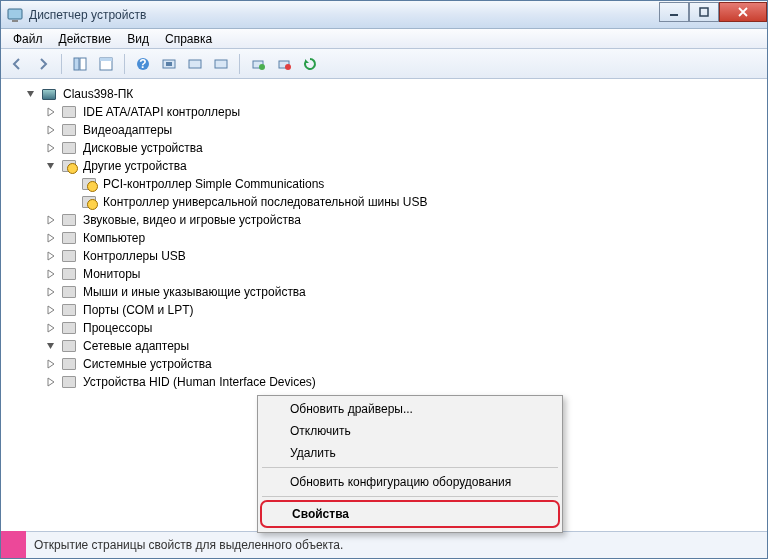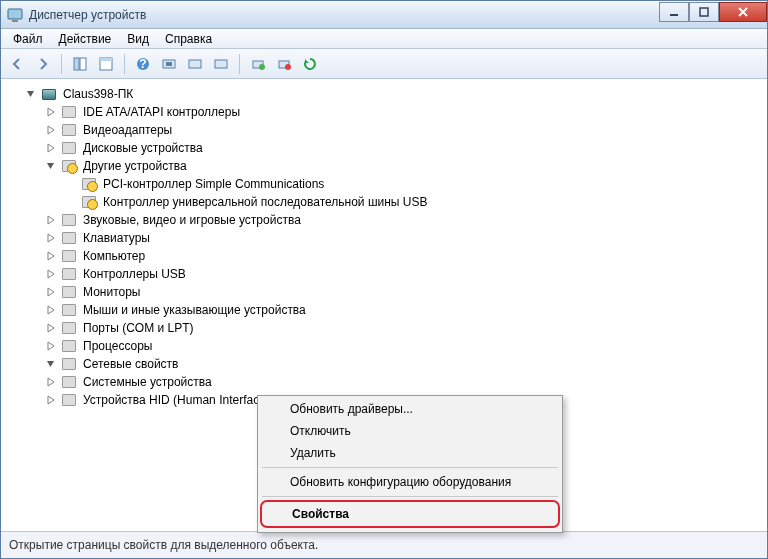--- a/index.html
+++ b/index.html
@@ -20,21 +20,21 @@
 .menuitem { padding: 3px 8px; cursor: default; }
 
 
 .toolbar { height: 30px; background: linear-gradient(to bottom,#f6f9fd,#e5ecf6); border-bottom: 1px solid #b8c6d9; display: flex; align-items: center; padding: 0 4px; gap: 2px; }
 .tbtn { width: 24px; height: 24px; display:flex; align-items:center; justify-content:center; border:1px solid transparent; border-radius:2px; }
 .tsep { width:1px; height:20px; background:#b8c6d9; margin:0 4px; }
 
 
 .body { flex:1; display:flex; border-top:0; }
 .tree { flex:1; padding: 6px 20px; background:#fff; overflow:auto; position:relative; }
-.statusbar { height: 22px; border-top:1px solid #b8c6d9; background:#f0f4fa; display:flex; align-items:center; padding:13px 8px; color:#333; }
+.statusbar { height: 22px; border-top:1px solid #b8c6d9; background:#f0f4fa; display:flex; align-items:center; padding:13px 8px; color:#333;margin-left:25px; }
 
 
 .node { display:flex; align-items:center; height:18px; line-height:18px; white-space:nowrap; cursor:default;}
 .toggle { width:12px; height:12px; display:inline-flex; align-items:center; justify-content:center; color:#6b6b6b; margin-right:2px;}
 .toggle.none { visibility:hidden; }
 .nicon { width:16px; height:16px; margin:0 4px 0 2px; display:inline-flex; align-items:center; justify-content:center;}
 .nlabel { padding:0 2px; }
 .nlabel.selected { background:#cde8ff; border:1px dotted #6aa2d8; padding:0 1px; }
 .indent0{padding-left:4px}.indent1{padding-left:24px}.indent2{padding-left:44px}
 
@@ -246,31 +246,20 @@
           </div>
           <div class="node indent1">
             <span class="toggle ">
               <svg width="10" height="10">
                 <path d="M2 1 L8 5 L2 9 Z" fill="none" stroke="#808080"></path>
               </svg>
             </span>
             <span class="nicon">
               <span class="ico-generic"></span>
             </span>
-            <span class="nlabel">Клавиатуры</span>
-          </div>
-          <div class="node indent1">
-            <span class="toggle ">
-              <svg width="10" height="10">
-                <path d="M2 1 L8 5 L2 9 Z" fill="none" stroke="#808080"></path>
-              </svg>
-            </span>
-            <span class="nicon">
-              <span class="ico-generic"></span>
-            </span>
             <span class="nlabel">Компьютер</span>
           </div>
           <div class="node indent1">
             <span class="toggle ">
               <svg width="10" height="10">
                 <path d="M2 1 L8 5 L2 9 Z" fill="none" stroke="#808080"></path>
               </svg>
             </span>
             <span class="nicon">
               <span class="ico-generic"></span>
@@ -323,21 +312,21 @@
           </div>
           <div class="node indent1">
             <span class="toggle ">
               <svg width="10" height="10">
                 <path d="M1 2 L8 2 L4.5 8 Z" fill="#595959"></path>
               </svg>
             </span>
             <span class="nicon">
               <span class="ico-generic"></span>
             </span>
-            <span class="nlabel">Сетевые свойств</span>
+            <span class="nlabel">Сетевые адаптеры</span>
           </div>
           <div class="node indent1">
             <span class="toggle ">
               <svg width="10" height="10">
                 <path d="M2 1 L8 5 L2 9 Z" fill="none" stroke="#808080"></path>
               </svg>
             </span>
             <span class="nicon">
               <span class="ico-generic"></span>
             </span>

